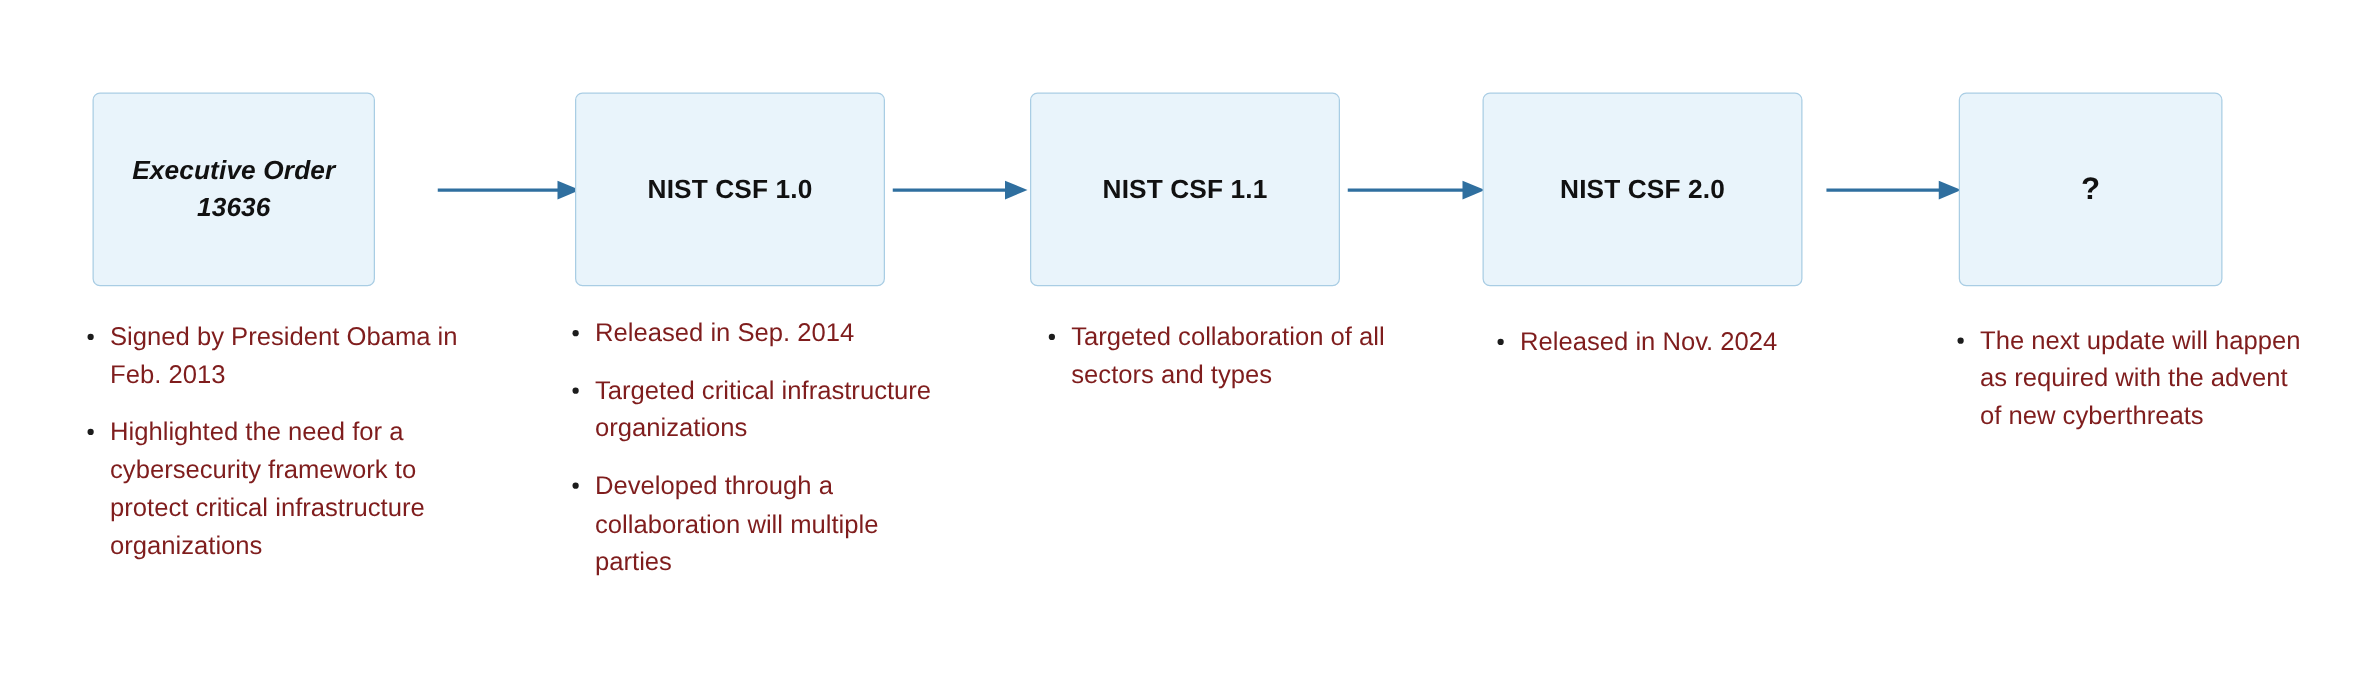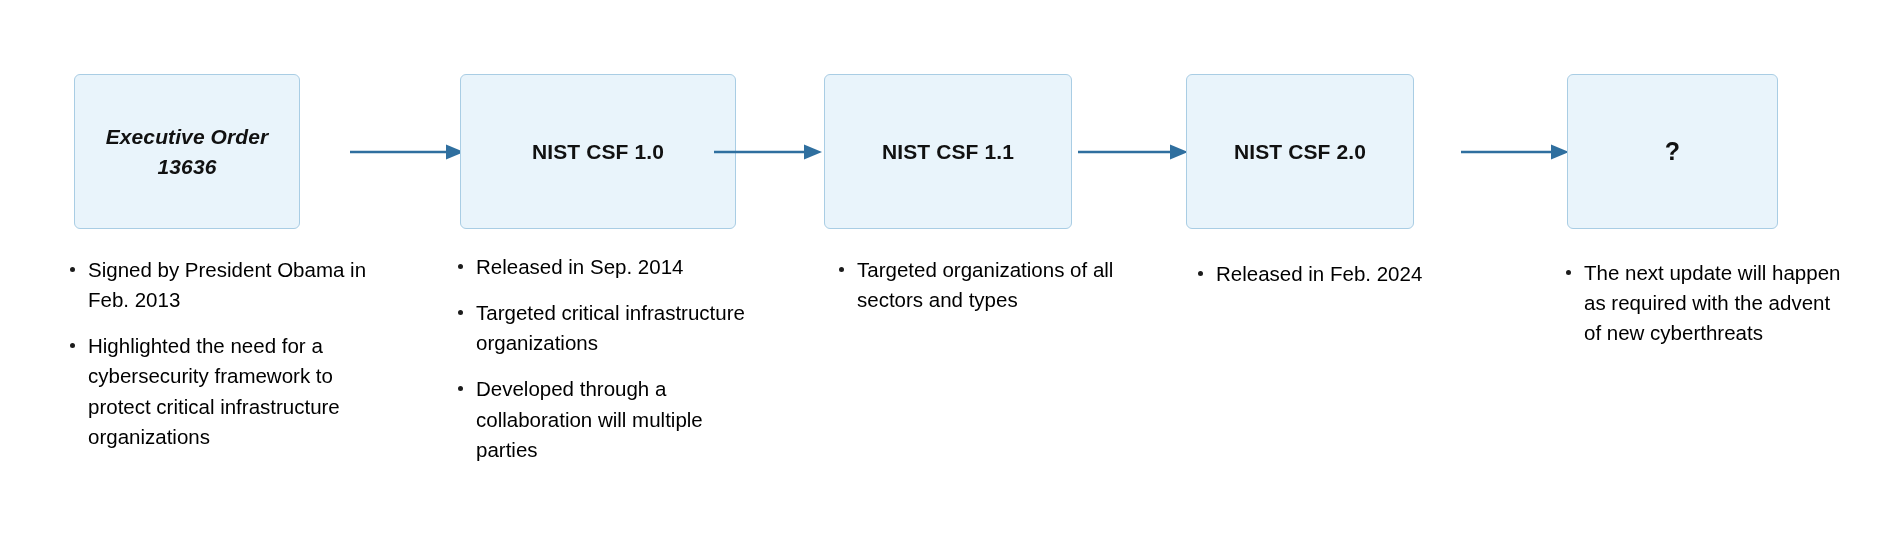--- a/index.html
+++ b/index.html
@@ -56,21 +56,21 @@
     position: absolute;
     list-style: none;
     margin: 0;
     padding: 0;
   }
   .bullet {
     position: relative;
     padding-left: 24px;
     font-size: 20.5px;
     line-height: 1.47;
-    color: #000000;
+    color: #7f1d1d;
     margin-bottom: 16px;
   }
   .bullet:last-child { margin-bottom: 0; }
   .bullet::before {
     content: "";
     position: absolute;
     left: 6px;
     top: 12px;
     width: 5px;
     height: 5px;
@@ -102,21 +102,21 @@
   </div>
 
   <div class="arrow" style="left:350px; top:142px; width:116px;">
     <svg width="116" height="20" viewBox="0 0 116 20">
       <line x1="0" y1="10" x2="98" y2="10" stroke="#2f6f9f" stroke-width="2.6"></line>
       <polygon points="96,2.5 114,10 96,17.5" fill="#2f6f9f"></polygon>
     </svg>
   </div>
 
   <div class="stage">
-    <div class="stage-box" style="left:460px; top:74px; width:276px; height:155px;">
+    <div class="stage-box" style="left:460px; top:74px; width:248px; height:155px;">
       <span class="stage-title">NIST CSF 1.0</span>
     </div>
     <ul class="bullets" style="left:452px; top:252px; width:300px;">
       <li class="bullet">Released in Sep. 2014</li>
       <li class="bullet">Targeted critical infrastructure organizations</li>
       <li class="bullet">Developed through a collaboration will multiple parties</li>
     </ul>
   </div>
 
   <div class="arrow" style="left:714px; top:142px; width:110px;">
@@ -124,37 +124,37 @@
       <line x1="0" y1="10" x2="92" y2="10" stroke="#2f6f9f" stroke-width="2.6"></line>
       <polygon points="90,2.5 108,10 90,17.5" fill="#2f6f9f"></polygon>
     </svg>
   </div>
 
   <div class="stage">
     <div class="stage-box" style="left:824px; top:74px; width:248px; height:155px;justify-content:center;">
       <span class="stage-title">NIST CSF 1.1</span>
     </div>
     <ul class="bullets" style="left:833px; top:255px; width:300px;">
-      <li class="bullet">Targeted organizations of all sectors and types</li>
+      <li class="bullet">Targeted collaboration of all sectors and types</li>
     </ul>
   </div>
 
   <div class="arrow" style="left:1078px; top:142px; width:112px;">
     <svg width="112" height="20" viewBox="0 0 112 20">
       <line x1="0" y1="10" x2="94" y2="10" stroke="#2f6f9f" stroke-width="2.6"></line>
       <polygon points="92,2.5 110,10 92,17.5" fill="#2f6f9f"></polygon>
     </svg>
   </div>
 
   <div class="stage">
-    <div class="stage-box" style="left:1186px; top:74px; width:228px; height:155px;">
+    <div class="stage-box" style="left:1186px; top:74px; width:256px; height:155px;">
       <span class="stage-title">NIST CSF 2.0</span>
     </div>
     <ul class="bullets" style="left:1192px; top:259px; width:290px;">
-      <li class="bullet">Released in Feb. 2024</li>
+      <li class="bullet">Released in Nov. 2024</li>
     </ul>
   </div>
 
   <div class="arrow" style="left:1461px; top:142px; width:110px;">
     <svg width="110" height="20" viewBox="0 0 110 20">
       <line x1="0" y1="10" x2="92" y2="10" stroke="#2f6f9f" stroke-width="2.6"></line>
       <polygon points="90,2.5 108,10 90,17.5" fill="#2f6f9f"></polygon>
     </svg>
   </div>
 

